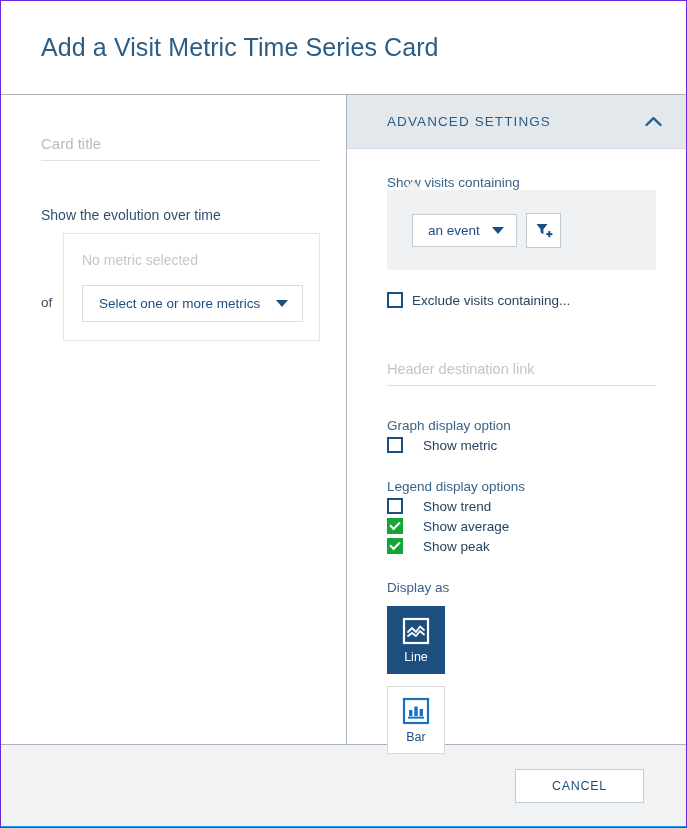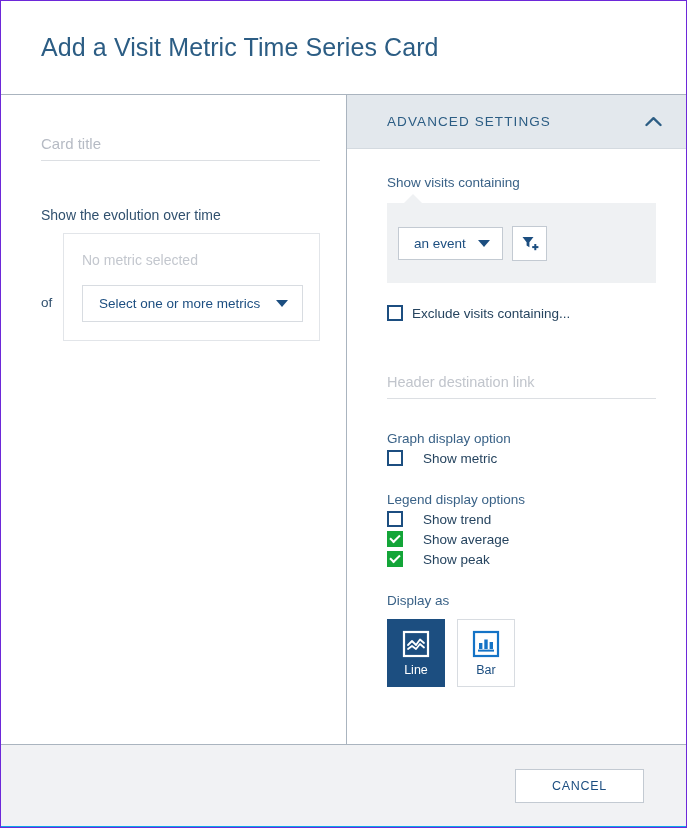--- a/index.html
+++ b/index.html
@@ -139,25 +139,24 @@
   .right-content {
     padding: 26px 30px 0 40px;
   }
   .sec-label {
     font-size: 13.5px;
     color: #3a6287;
   }
   .grey-panel {
     position: relative;
     background: #eff1f3;
-    margin-top: 13px;
     height: 80px;
     display: flex;
     align-items: center;
-    padding-left: 11px;
+    padding-left: 25px;
     box-sizing: border-box;
   }
   .grey-panel .notch {
     position: absolute;
     top: -9px; left: 16px;
     width: 0; height: 0;
     border-left: 10px solid transparent;
     border-right: 10px solid transparent;
     border-bottom: 10px solid #eff1f3;
   }
@@ -233,20 +232,21 @@
     color: #c1c5cc;
   }
 
   .group { margin-top: 26px; }
   .group.gap-lg { margin-top: 32px; }
 
   .display-row {
     display: flex;
     gap: 12px;
     margin-top: 11px;
+    flex-direction: column;
   }
   .disp-btn {
     width: 58px;
     height: 68px;
     box-sizing: border-box;
     display: flex;
     flex-direction: column;
     align-items: center;
     justify-content: center;
     gap: 5px;

